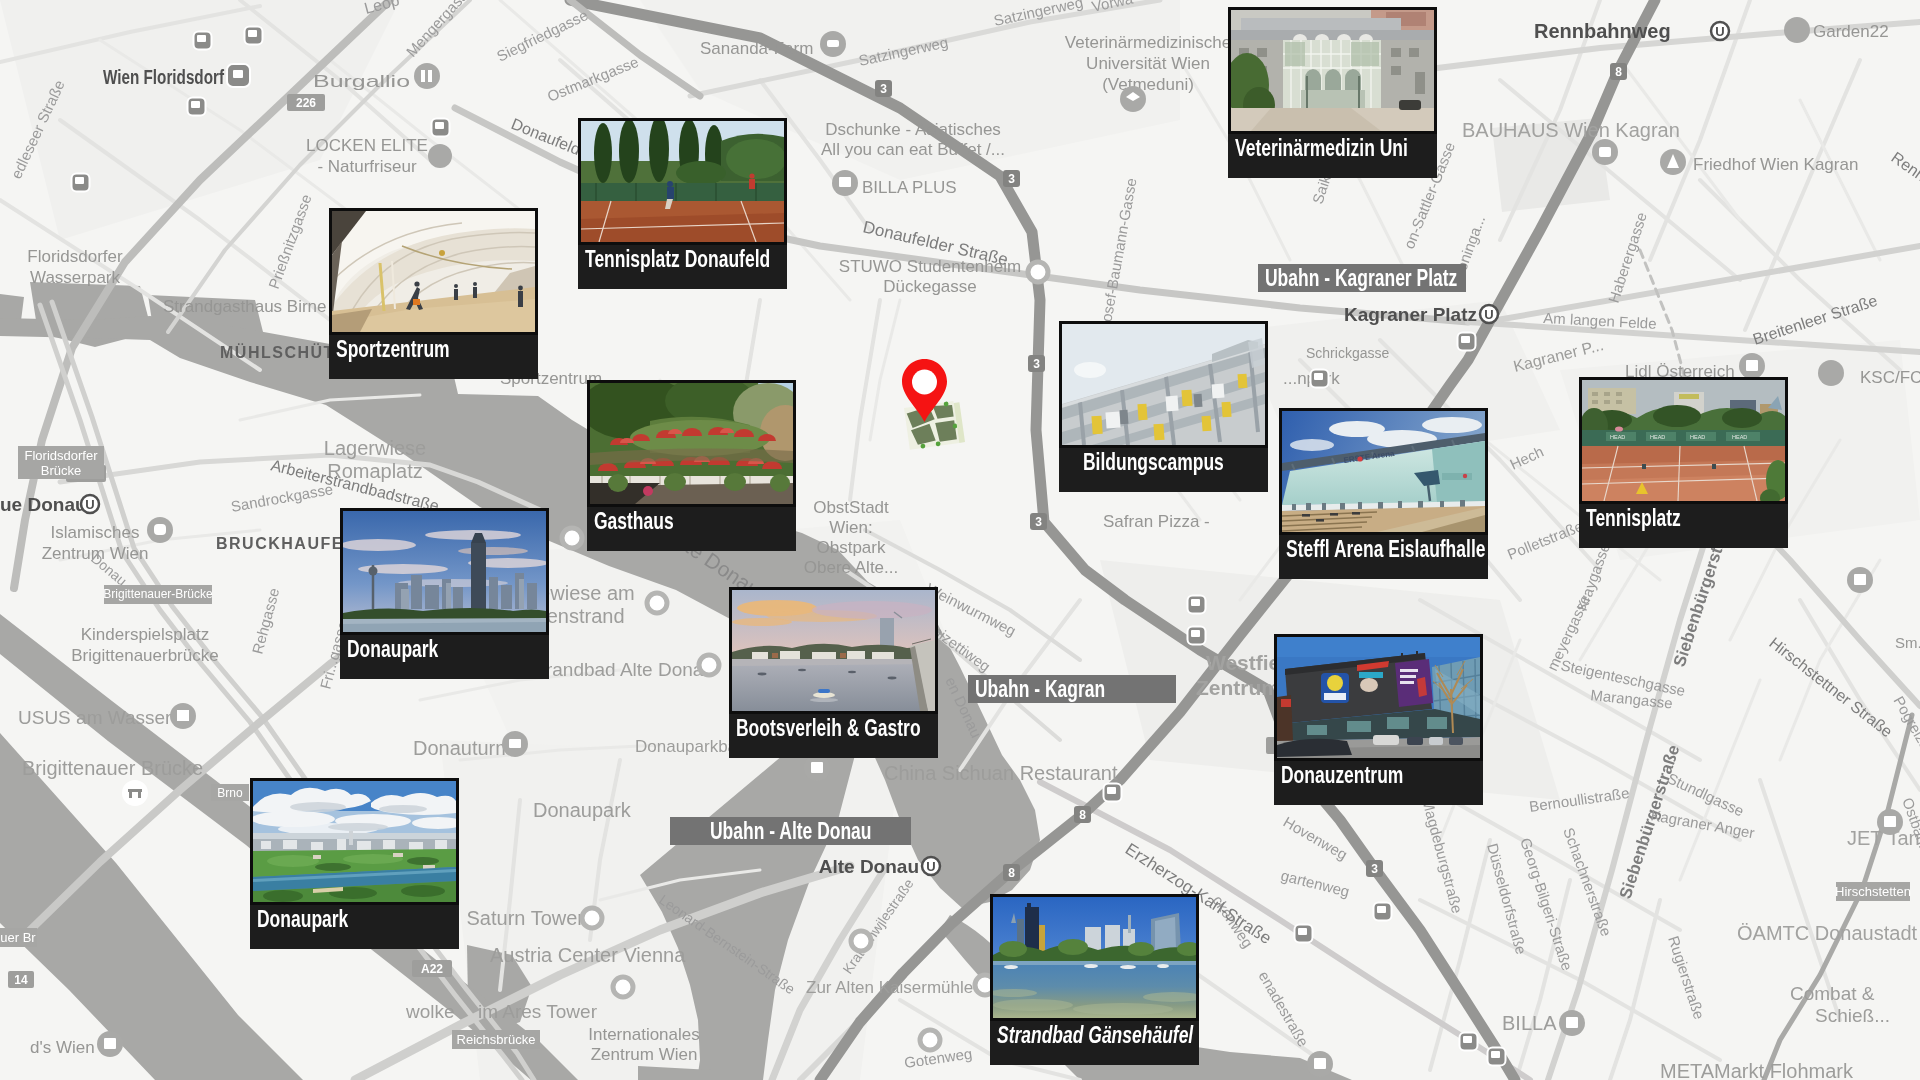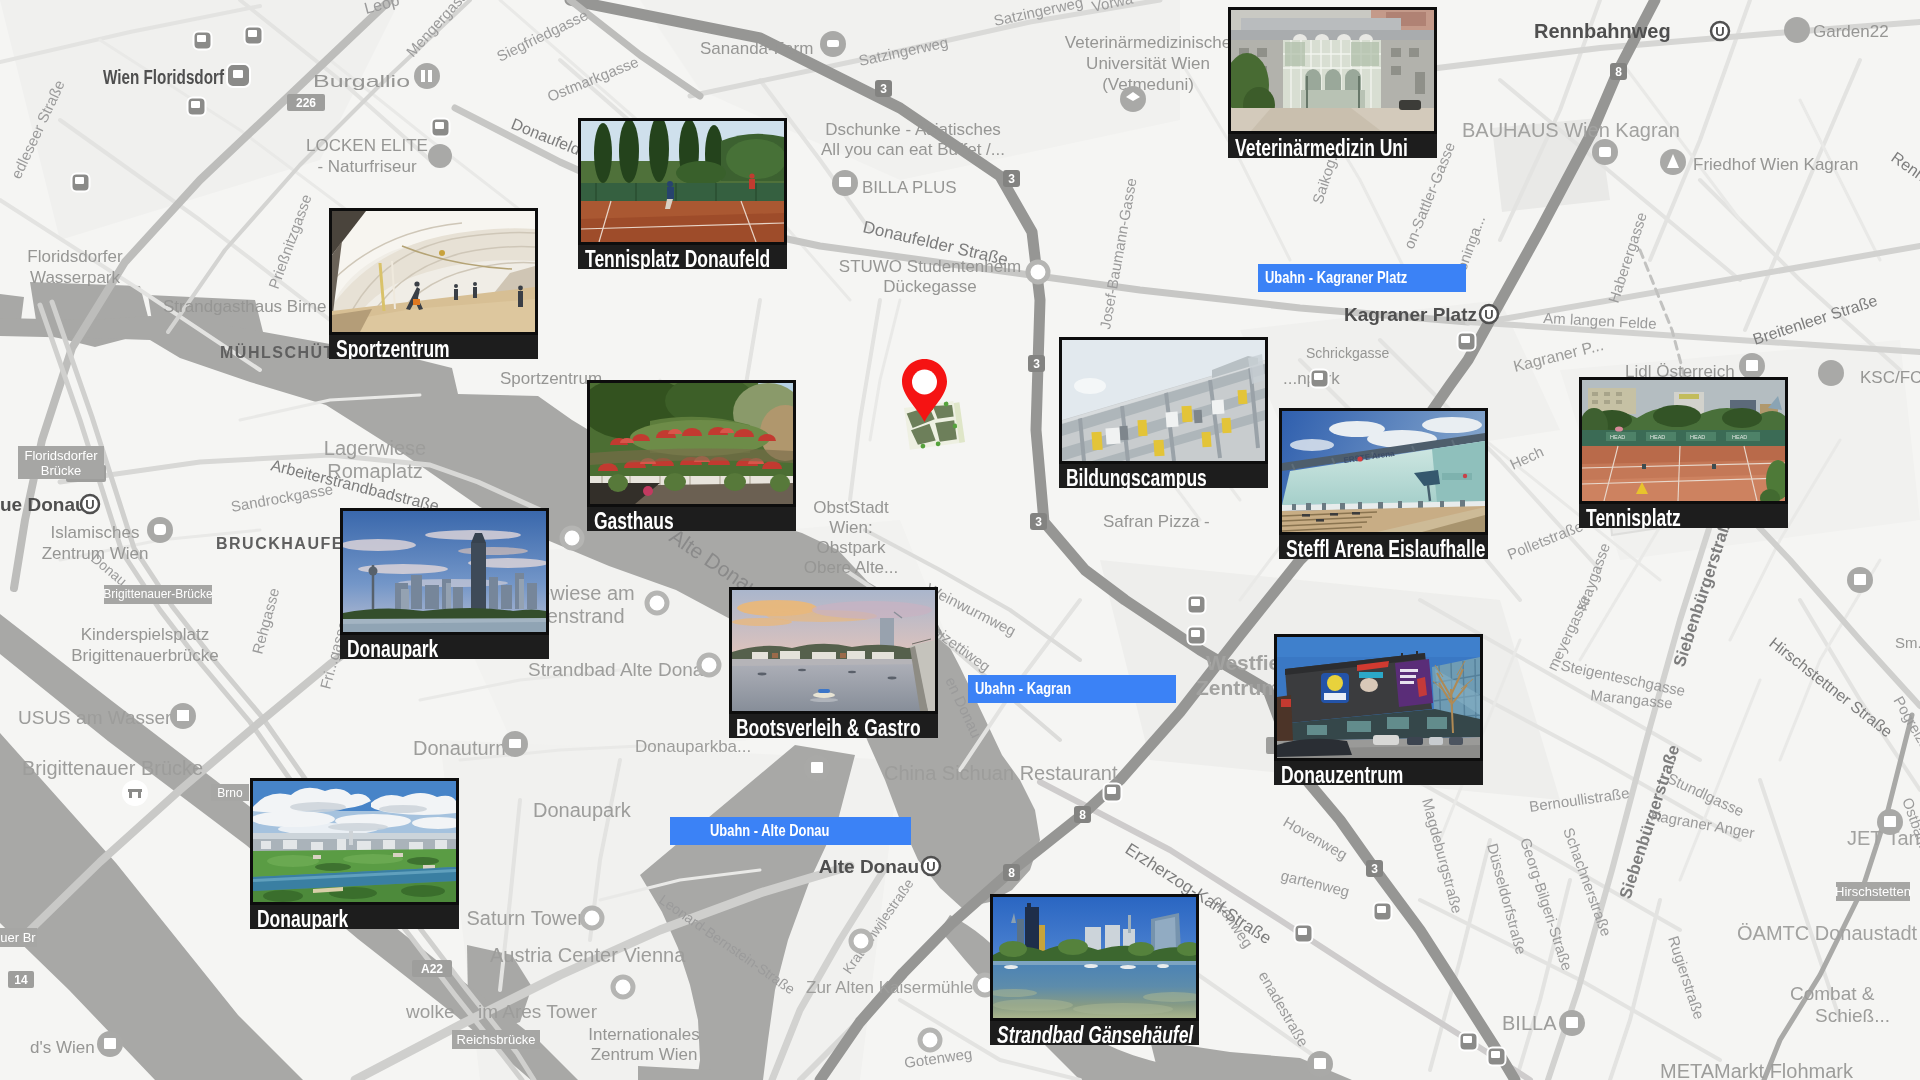--- a/index.html
+++ b/index.html
@@ -2,23 +2,23 @@
 <html><head>
 <meta charset="utf-8">
 <style>
 html,body{margin:0;padding:0;width:1920px;height:1080px;overflow:hidden;background:#f4f4f2;
   font-family:"Liberation Sans", sans-serif;}
 #stage{position:absolute;left:0;top:0;width:1920px;height:1080px;}
 #mapsvg{position:absolute;left:0;top:0;}
 .card{position:absolute;width:209px;}
 .ph{border:3px solid #0d0d0d;width:203px;height:121px;display:block;}
 .ph svg{display:block;}
-.cap{background:#1d1d1d;color:#fff;font-weight:bold;font-size:23px;height:24px;line-height:28px;
+.cap{background:#1d1d1d;color:#fff;font-weight:bold;font-size:23px;height:44px;line-height:28px;
   padding-left:7px;white-space:nowrap;overflow:hidden;width:202px;}
-.bar{position:absolute;background:#3b82f6;color:#fff;font-weight:bold;font-size:17px;height:28px;
+.bar{position:absolute;background:#737373;color:#fff;font-weight:bold;font-size:23px;height:28px;
   line-height:28px;padding-left:7px;width:201px;white-space:nowrap;overflow:hidden;}
 .cap>span,.bar>span{display:inline-block;transform:scaleX(0.76);transform-origin:0 50%;}
 </style>
 </head>
 <body>
 <div id="stage">
 
 <svg id="mapsvg" width="1920" height="1080" viewBox="0 0 1920 1080">
 
   <rect x="0" y="0" width="1920" height="1080" fill="#f5f5f3"></rect>
@@ -949,21 +949,21 @@
   <ellipse cx="28" cy="95" rx="16" ry="18" fill="#3c5c2a"></ellipse>
 
   <rect x="0" y="98" width="203" height="23" fill="#d3cabb"></rect>
   <path d="M40,98 L120,98 L150,121 L20,121 Z" fill="#c4baa8" opacity="0.7"></path>
   <rect x="168" y="90" width="22" height="10" rx="3" fill="#3c3c38"></rect>
  </svg>
         </div>
  <div class="cap"><span>Veterinärmedizin Uni</span></div>
 </div>
 
-<div class="card" style="left:1059px;top:337px;">
+<div class="card" style="left:1059px;top:321px;text-align:right;">
  <div class="ph">
           <svg width="203" height="121" viewBox="0 0 203 121">
   <rect width="203" height="121" fill="#e2e9ee"></rect>
   <path d="M0,121 L0,80 L203,20 L203,121 Z" fill="#c8ccce"></path>
   <g fill="#aeb6ba">
    <path d="M0,84 L203,24 L203,34 L0,96 Z"></path>
    <path d="M0,108 L203,48 L203,58 L0,121 Z"></path>
    <path d="M30,121 L203,70 L203,80 L60,121 Z"></path>
   </g>
   <g stroke="#9aa2a8" stroke-width="4">

